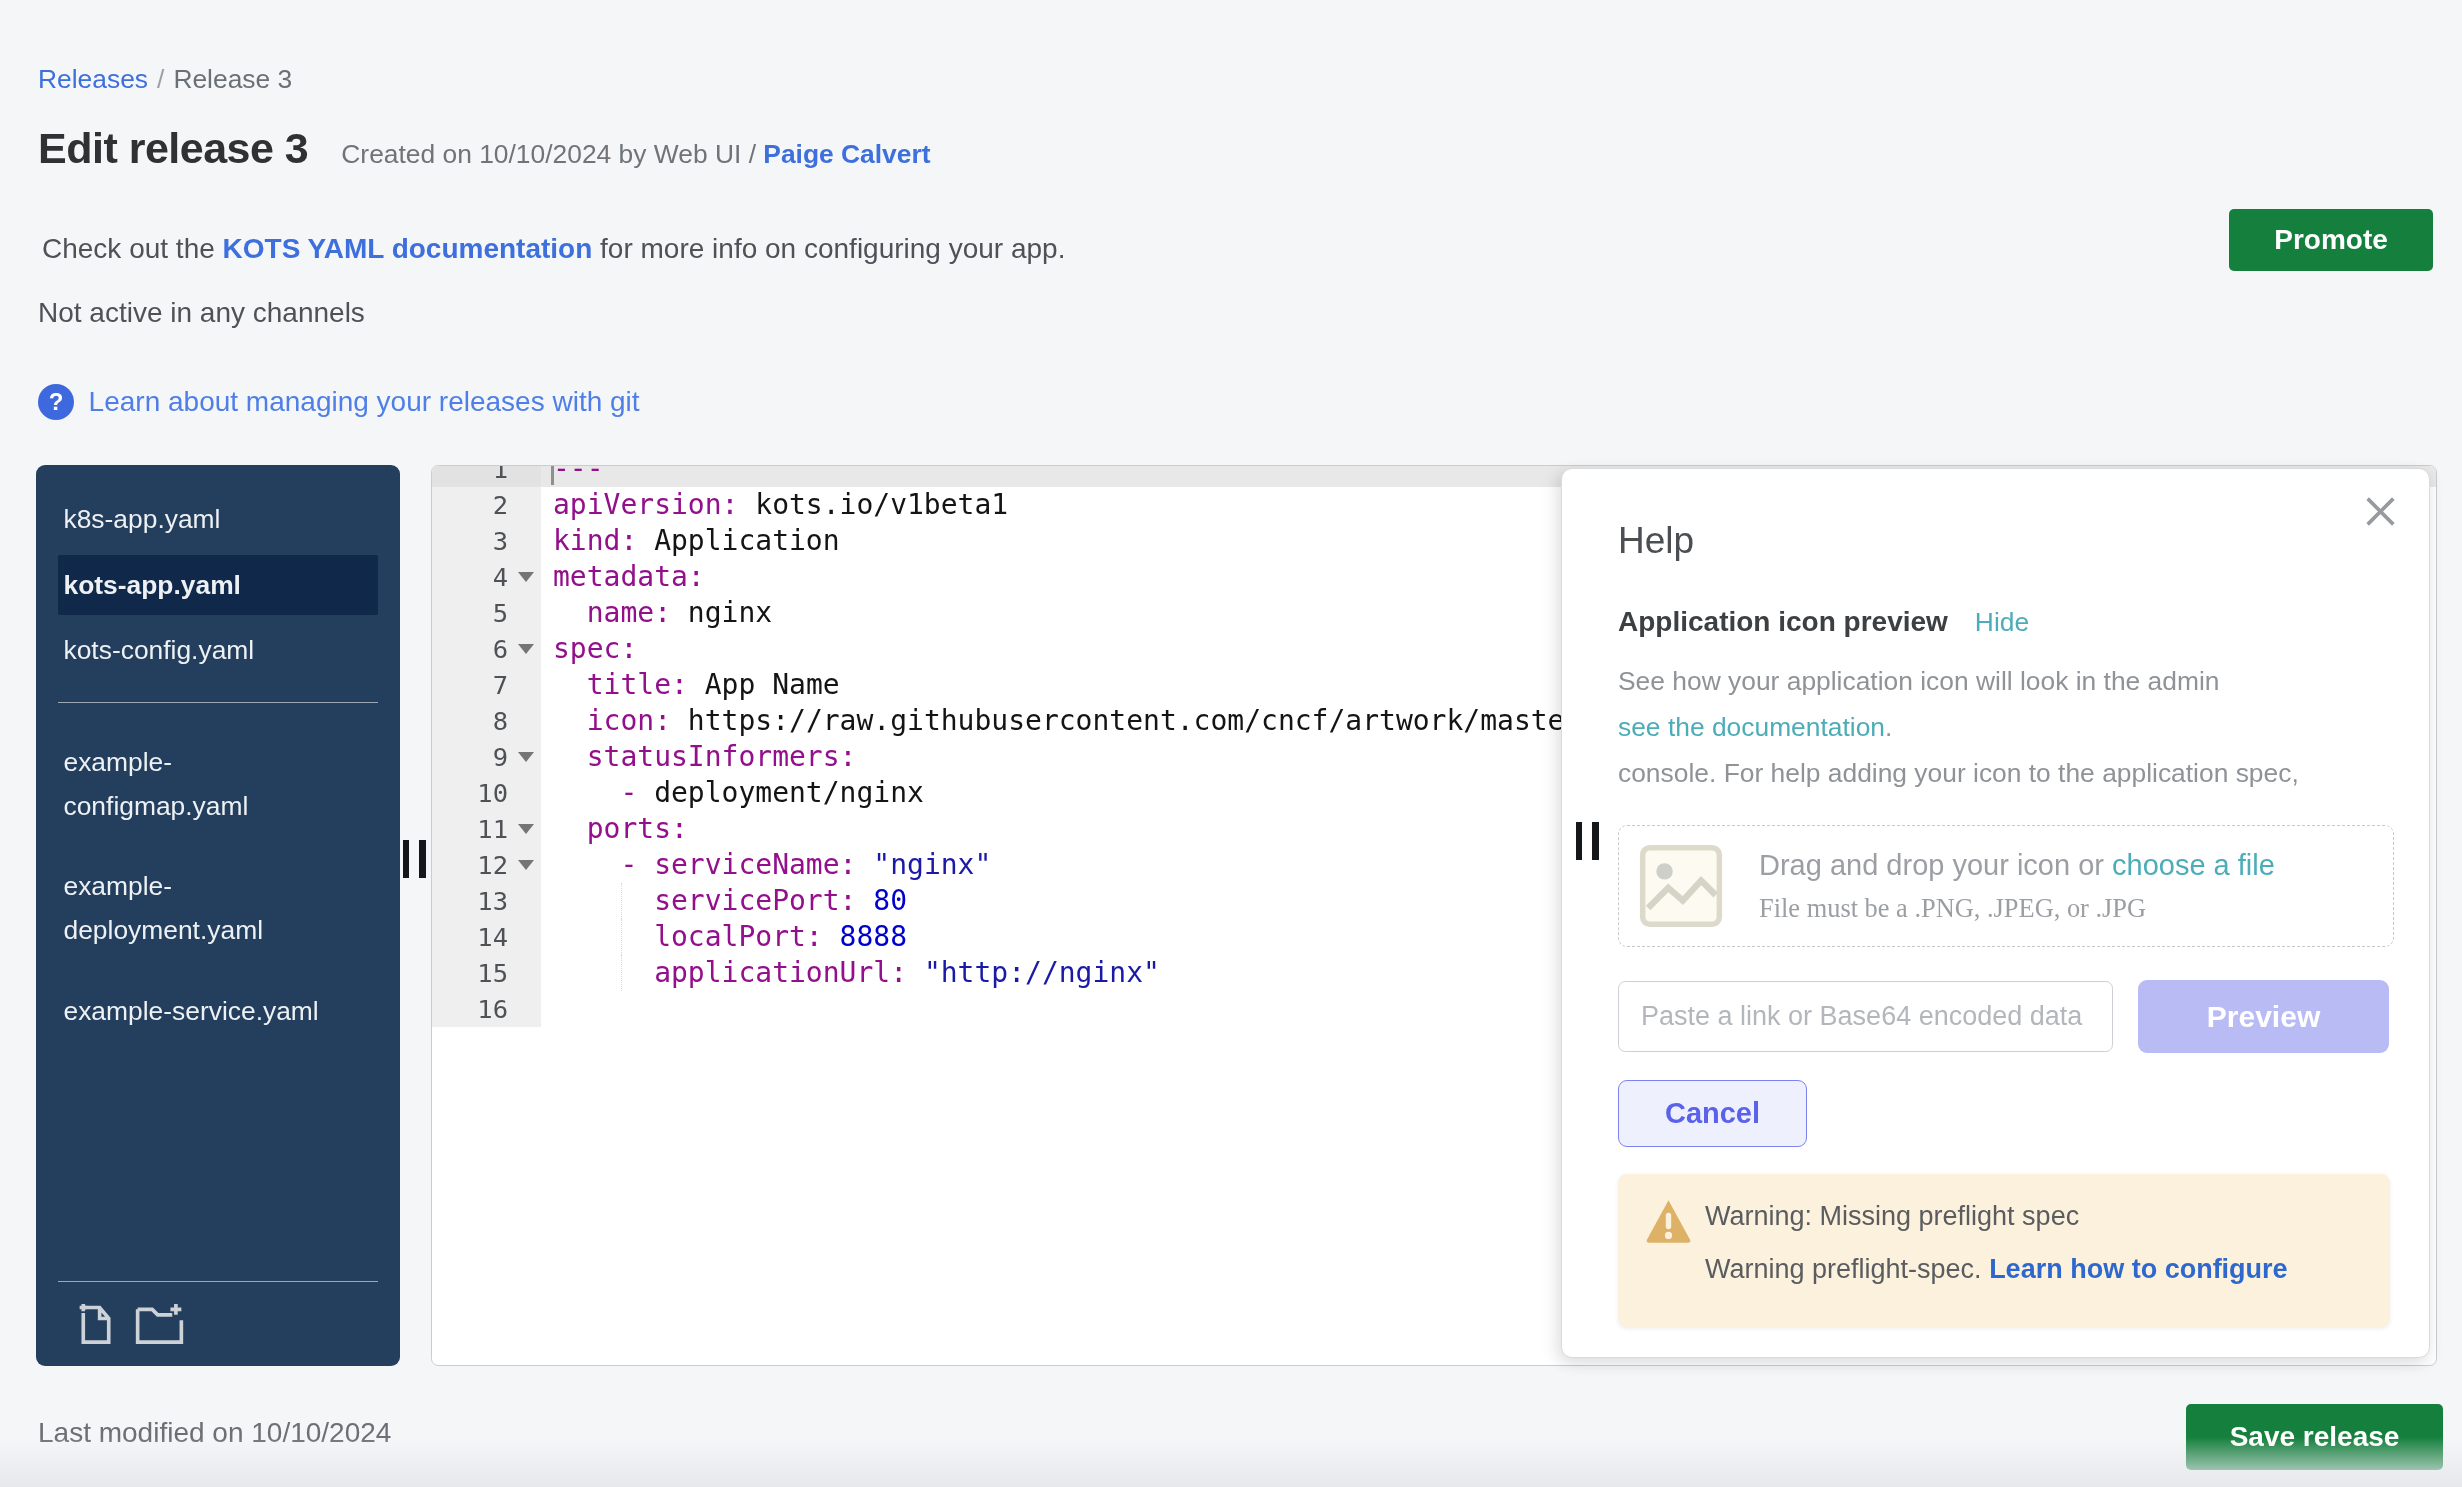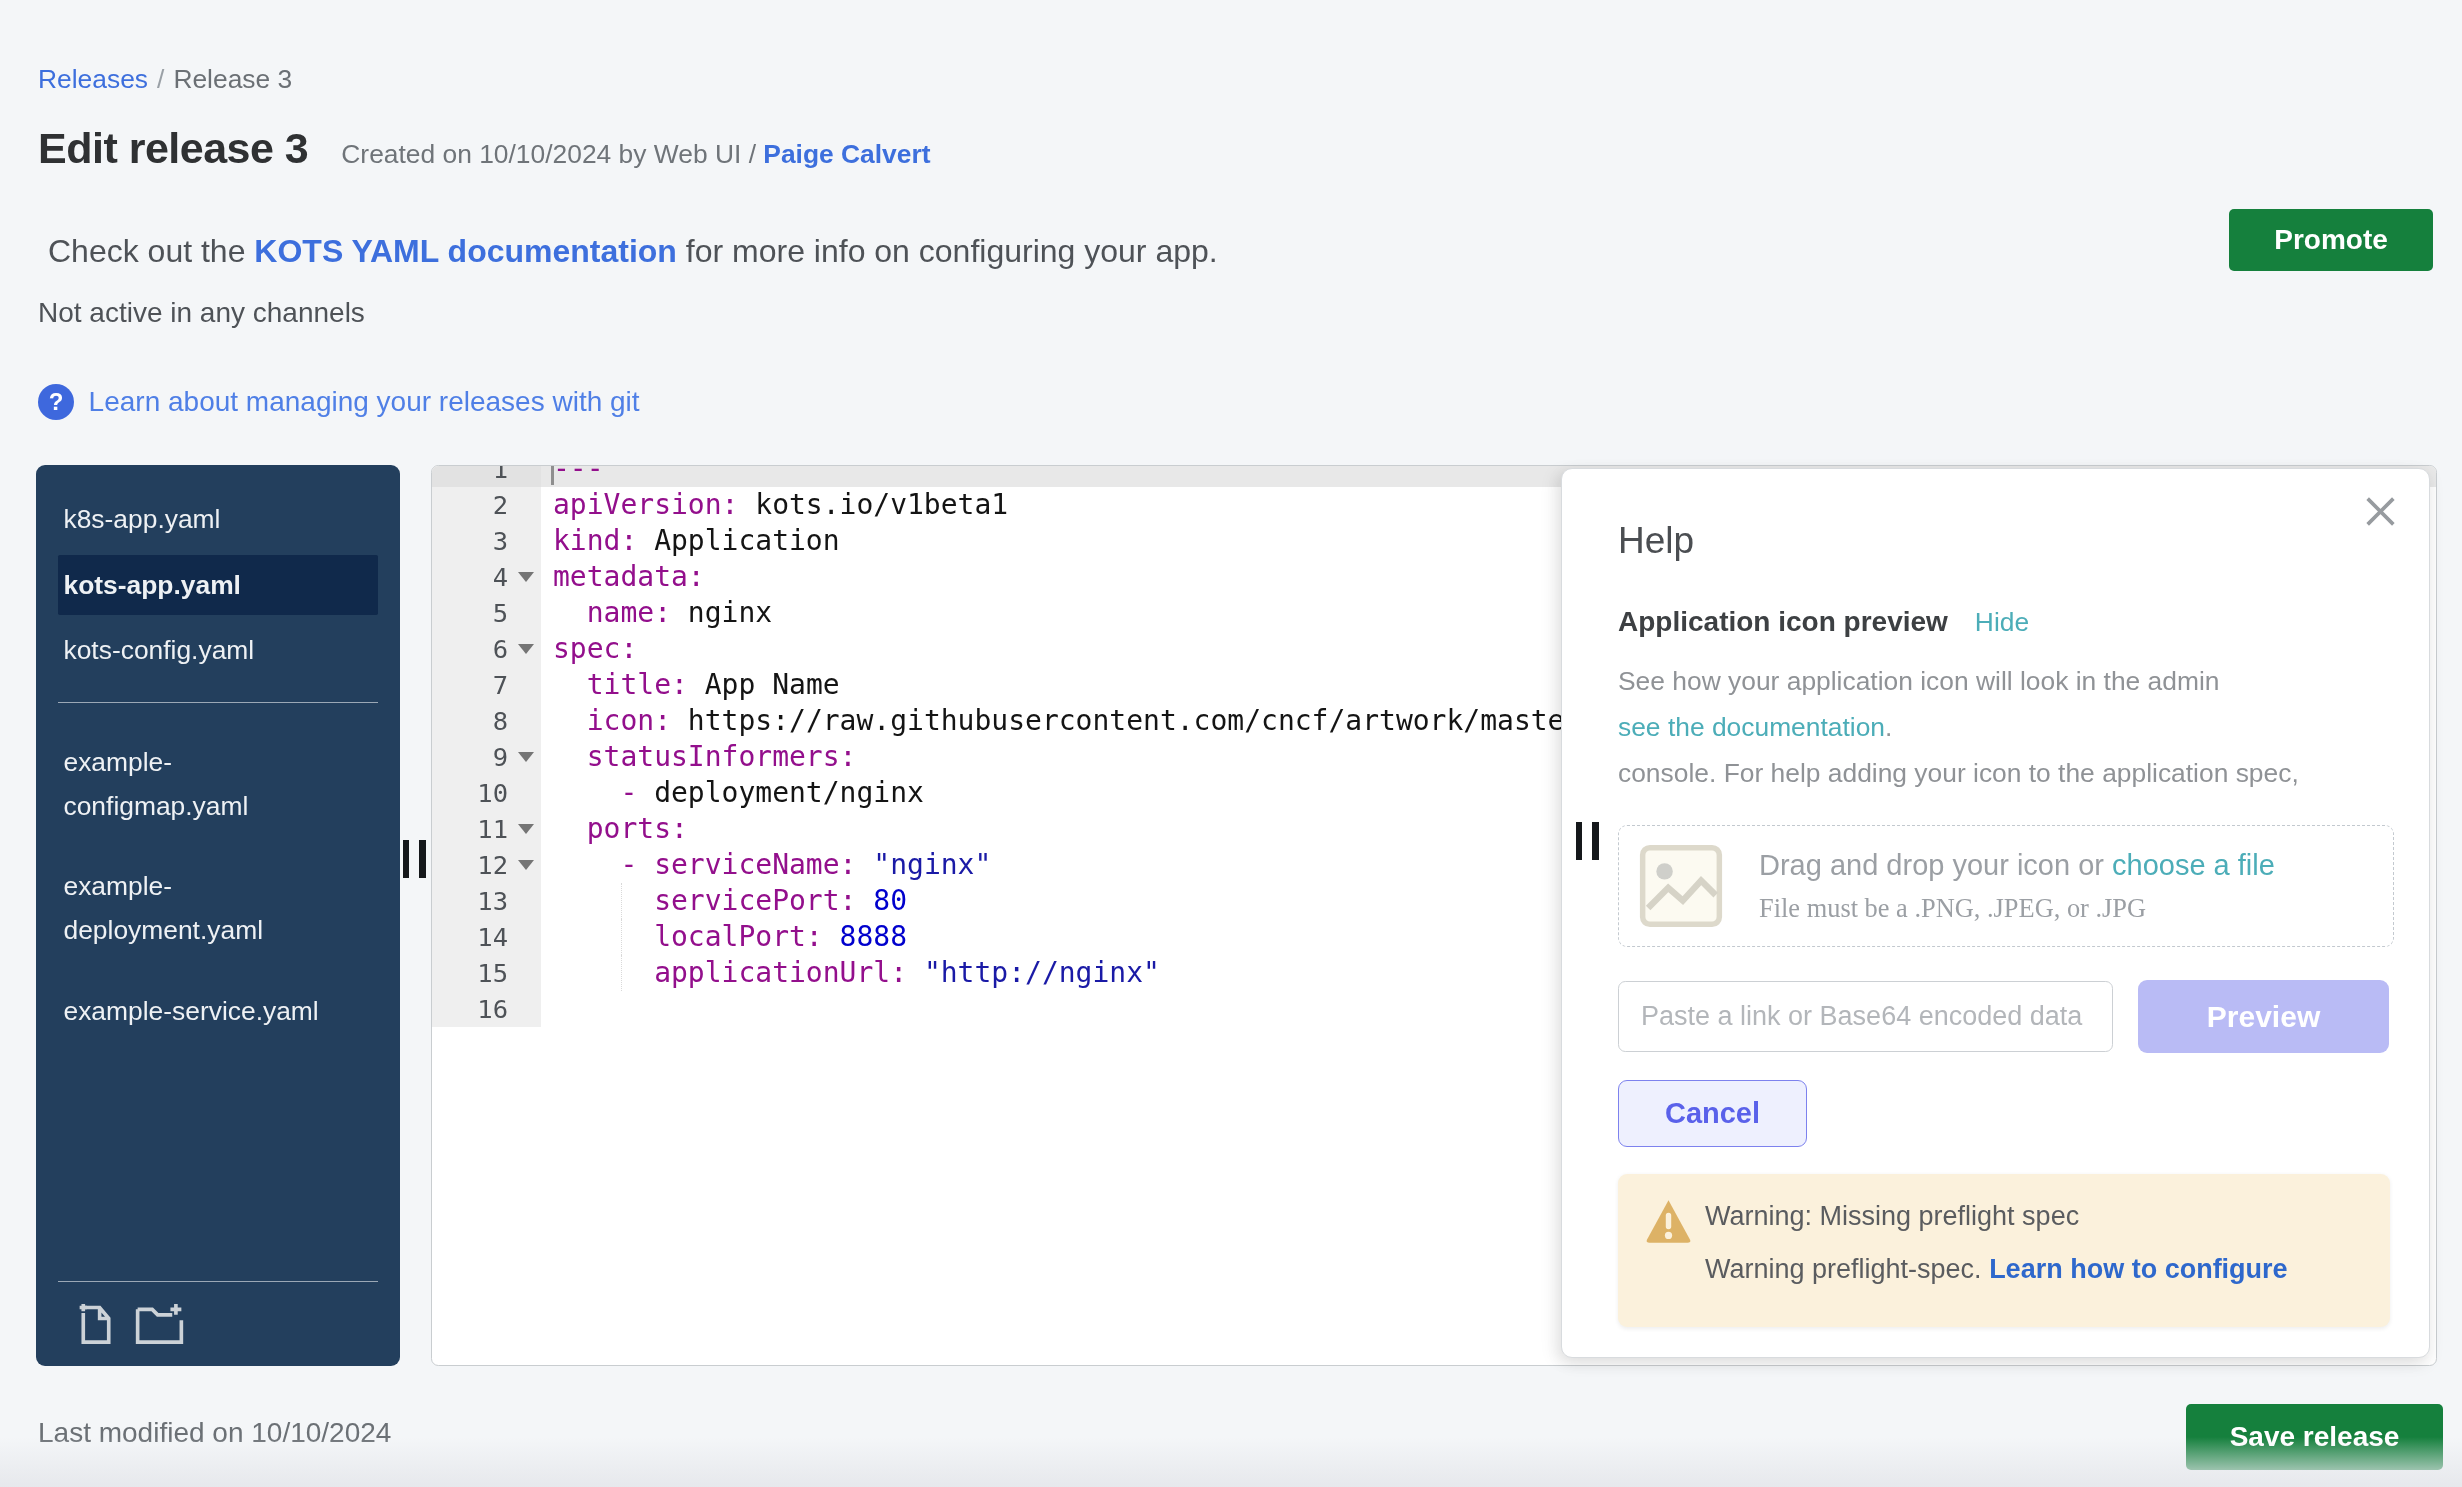--- a/index.html
+++ b/index.html
@@ -18,21 +18,21 @@
   .breadcrumb { position:absolute; left:38px; top:40px; font-size:26.4px; color:#8a8f95;margin-top:24px; }
   .breadcrumb .bc-link { color:#3d6fdd; cursor:pointer; }
   .breadcrumb .bc-sep { color:#9aa0a6; margin:0 9px; }
   .breadcrumb .bc-cur { color:#6b7075; }
 
   .title-row { position:absolute; left:38px; top:124px; display:flex; align-items:baseline; gap:33px; }
   .page-title { font-size:43px; font-weight:700; color:#2f3133; letter-spacing:-0.5px; }
   .subtitle { font-size:26.4px; color:#6f7479; }
   .subtitle .sub-link { color:#3d6fdd; font-weight:600; cursor:pointer; }
 
-  .intro-line { position:absolute; left:48px; top:233px; font-size:32px; color:#4e5257; }
+  .intro-line { position:absolute; left:42px; top:233px; font-size:28px; color:#4e5257; }
   .intro-line .doc-link { color:#3d6fdd; font-weight:600; cursor:pointer; }
   .status-line { position:absolute; left:38px; top:297px; font-size:28px; color:#4e5257; }
 
   .btn { display:flex; align-items:center; justify-content:center;
          background:#15803d; color:#fff; font-weight:700; border:none; border-radius:5px; cursor:pointer;
          font-family:"Liberation Sans", sans-serif; }
   .promote-btn { position:absolute; left:2229px; top:209px; width:204px; height:62px; font-size:28px; }
   .save-btn { position:absolute; left:2186px; top:1404px; width:257px; height:66px; font-size:28px; }
 
   .git-row { position:absolute; left:38px; top:384px; display:flex; align-items:center; gap:14.6px; }

